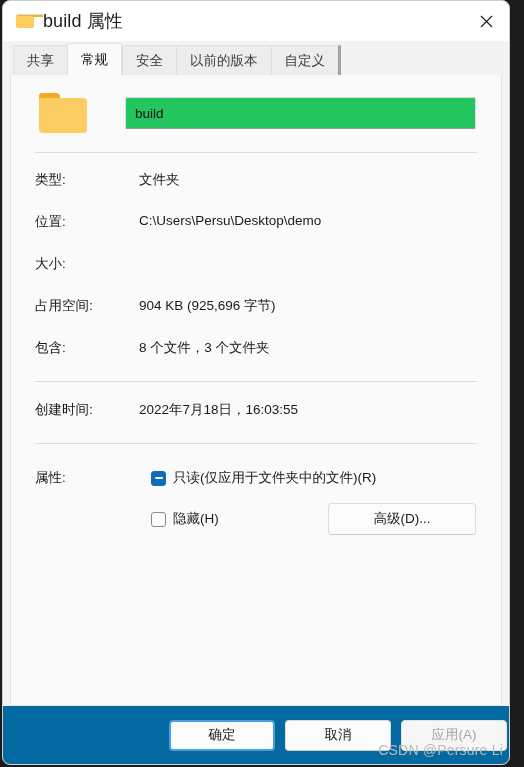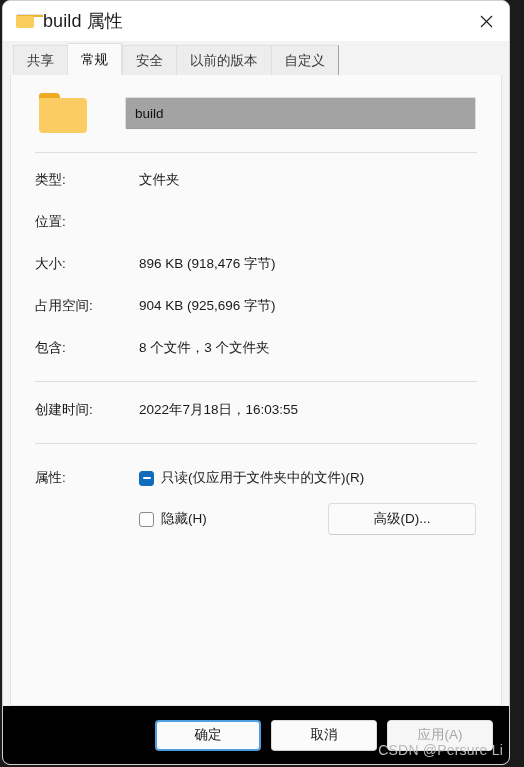--- a/index.html
+++ b/index.html
@@ -105,21 +105,21 @@
     border-bottom: none;
     border-right: none;
     box-sizing: border-box;
     white-space: nowrap;
     cursor: default;
   }
   .tab:first-child {
     border-left: 1px solid #dfdfdf;
   }
   .tab.last {
-    border-right: 1px solid #a3a3a3;
+    border-right: 3px solid #a3a3a3;
   }
   .tab.active {
     background: #fafafa;
     color: #111111;
     height: 32px;
     line-height: 32px;
     border: 1px solid #e0e0e0;
     border-bottom: none;
     position: relative;
     z-index: 2;
@@ -167,21 +167,21 @@
     left: 0; top: 5px;
     width: 48px; height: 35px;
     background: #fbcc62;
     border-radius: 2px 4px 4px 4px;
   }
   .name-input {
     flex: 1 1 auto;
     margin-left: 38px;
     margin-right: 1px;
     height: 32px;
-    background: #a3a3a3;
+    background: #22c55e;
     border: 1px solid #dcdcdc;
     border-bottom: 1px solid #9a9a9a;
     border-radius: 2px;
     box-sizing: border-box;
     font-family: inherit;
     font-size: 13.5px;
     color: #111;
     padding: 0 9px;
     outline: none;
   }
@@ -279,26 +279,26 @@
   }
   .btn-advanced {
     width: 148px;
     height: 32px;
   }
 
   
   .footer {
     height: 58px;
     min-height: 58px;
-    background: #000000;
+    background: #0369a1;
     display: flex;
     align-items: center;
     justify-content: flex-end;
     gap: 10px;
-    padding-right: 16px;
+    padding-right: 2px;
     box-sizing: border-box;
     position: relative;
   }
   .btn-footer {
     width: 106px;
     height: 31px;
   }
   .btn-default {
     border: 2px solid #4d9ee0;
     background: #fbfbfb;
@@ -360,24 +360,24 @@
 
     <div class="sep sep-1"></div>
 
     <div class="prop-list">
       <div class="prop-row" style="padding-top:18px;">
         <span class="prop-label">类型:</span>
         <span class="prop-value">文件夹</span>
       </div>
       <div class="prop-row" style="padding-top:24px;">
         <span class="prop-label">位置:</span>
+        <span class="prop-value">C:\Users\Persu\Desktop\demo</span>
       </div>
       <div class="prop-row" style="padding-top:24px;">
         <span class="prop-label">大小:</span>
-        <span class="prop-value">896 KB (918,476 字节)</span>
       </div>
       <div class="prop-row" style="padding-top:24px;">
         <span class="prop-label">占用空间:</span>
         <span class="prop-value">904 KB (925,696 字节)</span>
       </div>
       <div class="prop-row" style="padding-top:24px;">
         <span class="prop-label">包含:</span>
         <span class="prop-value">8 个文件，3 个文件夹</span>
       </div>
     </div>
@@ -386,21 +386,21 @@
 
     <div class="prop-list">
       <div class="prop-row" style="padding-top:19px;">
         <span class="prop-label">创建时间:</span>
         <span class="prop-value">2022年7月18日，16:03:55</span>
       </div>
     </div>
 
     <div class="sep" style="margin-top:24px;"></div>
 
-    <div class="attr-row" style="padding-top:25px;">
+    <div class="attr-row" style="padding-top:25px;gap:12px;">
       <span class="attr-label">属性:</span>
       <div class="attr-fields">
 
         <div class="cb-line">
           <span class="cb indeterminate"></span>
           <span>只读(仅应用于文件夹中的文件)(R)</span>
         </div>
 
         <div class="adv-line">
           <div class="cb-line">

